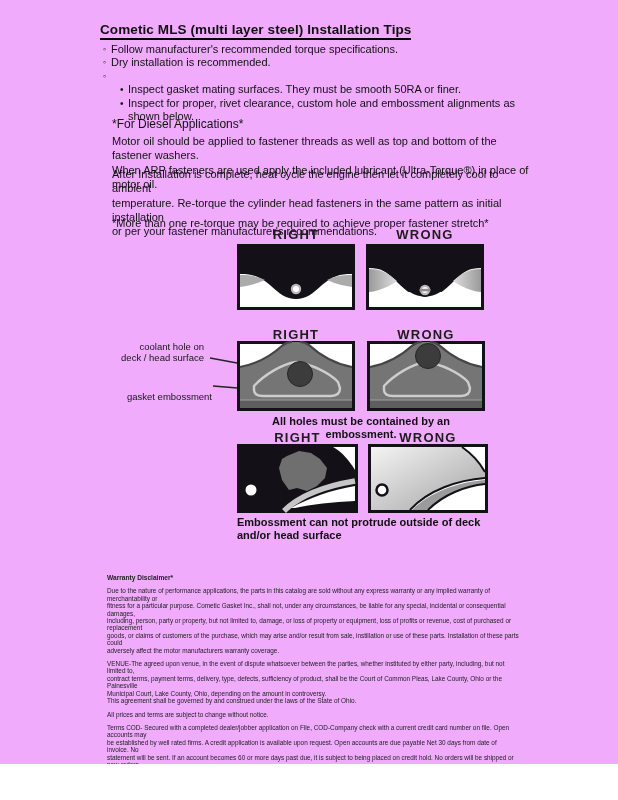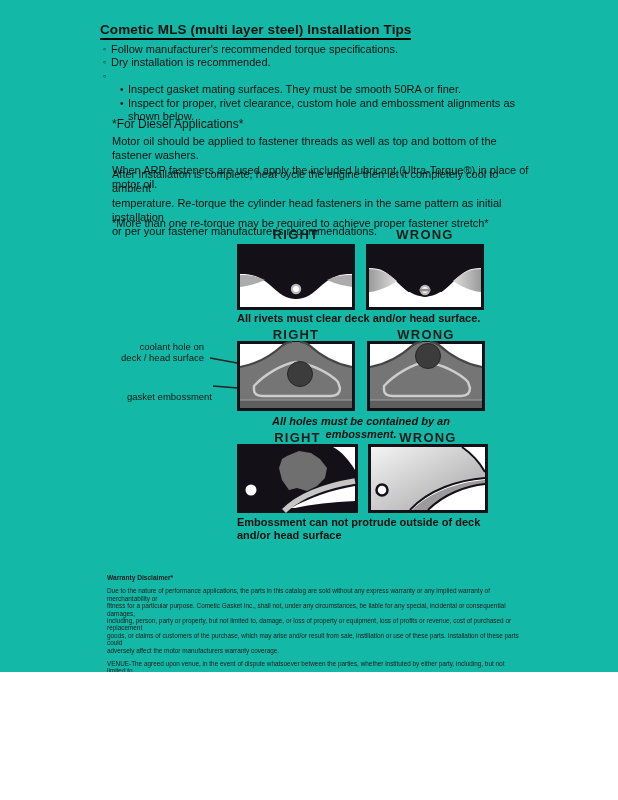--- a/index.html
+++ b/index.html
@@ -1,16 +1,16 @@
 <!DOCTYPE html>
 <html><head>
 <meta charset="utf-8">
 <style>
   html,body{margin:0;padding:0;background:#ffffff;}
-  .page{position:relative;width:618px;height:672px;background:#14b8a6;
+  .page{position:relative;width:618px;height:764px;background:#f0abfc;
         font-family:"Liberation Sans", sans-serif;color:#111;overflow:hidden;}
   .abs{position:absolute;}
   .title{left:100px;top:22px;font-size:13.5px;font-weight:bold;
          border-bottom:2px solid #000;padding-bottom:1px;letter-spacing:.1px;}
   .bullets{left:103px;top:43px;font-size:11px;line-height:13.4px;width:430px;}
   .b-row{display:flex;}
   .b-marker{width:8px;flex:0 0 8px;font-size:9px;line-height:13.4px;}
   .b-sub{padding-left:17px;}
   .b-sub .b-marker{font-size:10px;}
   .diesel-h{left:112px;top:117px;font-size:12px;font-weight:normal;}
@@ -92,21 +92,20 @@
     <path fill="url(#gw1)" d="M3,25 C14,25 21,28 31,37 C26,41 19,44 13,46 C9,47 6,48 3,48 Z"></path>
     <path fill="url(#gw2)" d="M115,25 C104,25 97,28 87,37 C92,41 99,44 105,46 C109,47 112,48 115,48 Z"></path>
     <rect x="3" y="48" width="112" height="15" fill="#ffffff"></rect>
     <path fill="#141018" d="M31,37 C41,47 48,52.5 59,52.5 C70,52.5 77,47 87,37 C80,30 70,25.5 59,25.5 C48,25.5 38,30 31,37 Z"></path>
     <circle cx="59" cy="46" r="7" fill="#141018"></circle>
     <circle cx="59" cy="46" r="5.2" fill="#b9b9b9"></circle>
     <circle cx="59" cy="46" r="3" fill="#ffffff"></circle>
     <rect x="53.5" y="44.8" width="11" height="2.6" fill="#8f8f8f"></rect>
   </svg>
 
-  <div class="abs caption" style="left:237px;top:312px;">All rivets must clear deck and/or head surface.</div>
 
   <div class="abs rw-label" style="left:237px;top:327px;">RIGHT</div>
   <div class="abs rw-label" style="left:367px;top:327px;">WRONG</div>
 
   <div class="abs dlabel" style="left:112px;top:342px;width:92px;">coolant hole on
 deck / head surface</div>
   <div class="abs dlabel" style="left:118px;top:380px;width:94px;margin-top:12px;">gasket embossment</div>
 
   <svg class="abs" style="left:205px;top:350px;" width="110" height="45" viewBox="0 0 110 45">
     <line x1="5" y1="8" x2="97" y2="25" stroke="#222" stroke-width="1.3"></line>
@@ -128,21 +127,21 @@
     <rect x="1.5" y="1.5" width="115" height="67" fill="#ffffff" stroke="#141018" stroke-width="3"></rect>
     <path fill="#757575" d="M3,26 C20,23 34,15 46,4 C50,1 52,1 55,1 H63 C66,1 68,1 72,4 C84,15 98,23 115,26 V67 H3 Z"></path>
     <path fill="none" stroke="#454545" stroke-width="2.2" d="M3,26 C20,23 34,15 46,4 C50,1 52,1 55,1"></path>
     <path fill="none" stroke="#454545" stroke-width="2.2" d="M115,26 C98,23 84,15 72,4 C68,1 66,1 63,1"></path>
     <rect x="3" y="59" width="112" height="8" fill="#5e5e5e"></rect>
     <path fill="none" stroke="#9f9f9f" stroke-width="1" d="M3,59 H115"></path>
     <path fill="none" stroke="#cdcdcd" stroke-width="2.4" d="M17,49 L17,45 C27,34 45,23 59,21 C74,23 93,32 101,41 L103,47 C103,52 100,55 94,55 L26,55 C20,55 17,53 17,49 Z"></path>
     <circle cx="61" cy="15" r="12.5" fill="#3c3c3c" stroke="#262626" stroke-width="1"></circle>
   </svg>
 
-  <div class="abs caption" style="left:237px;top:415px;width:248px;text-align:center;font-style:italic;">All holes must be contained by an embossment.</div>
+  <div class="abs caption" style="left:237px;top:415px;width:248px;text-align:center;">All holes must be contained by an embossment.</div>
 
   <div class="abs rw-label" style="left:237px;top:430px;width:121px;">RIGHT</div>
   <div class="abs rw-label" style="left:368px;top:430px;width:120px;">WRONG</div>
 
   <svg class="abs diag" style="left:237px;top:444px;" width="121" height="69" viewBox="0 0 121 69">
     <rect x="1.5" y="1.5" width="118" height="66" fill="#141018" stroke="#141018" stroke-width="3"></rect>
     <path fill="#ffffff" d="M96,3 H118 V26 C112,16 105,8 96,3 Z"></path>
     <path fill="none" stroke="#c6c6c6" stroke-width="5.5" d="M47,67 C62,52 88,42 118,37"></path>
     <path fill="#ffffff" d="M54,64 C72,54 94,46 118,42 L118,57 C96,58 74,60.5 58,64 Z"></path>
     <path fill="#6f6f6f" d="M50,12 L62,7 L74,9 L83,15 L90,24 L88,34 L80,42 L70,47 L60,44 L52,46 L45,36 L42,24 L45,15 Z"></path>

